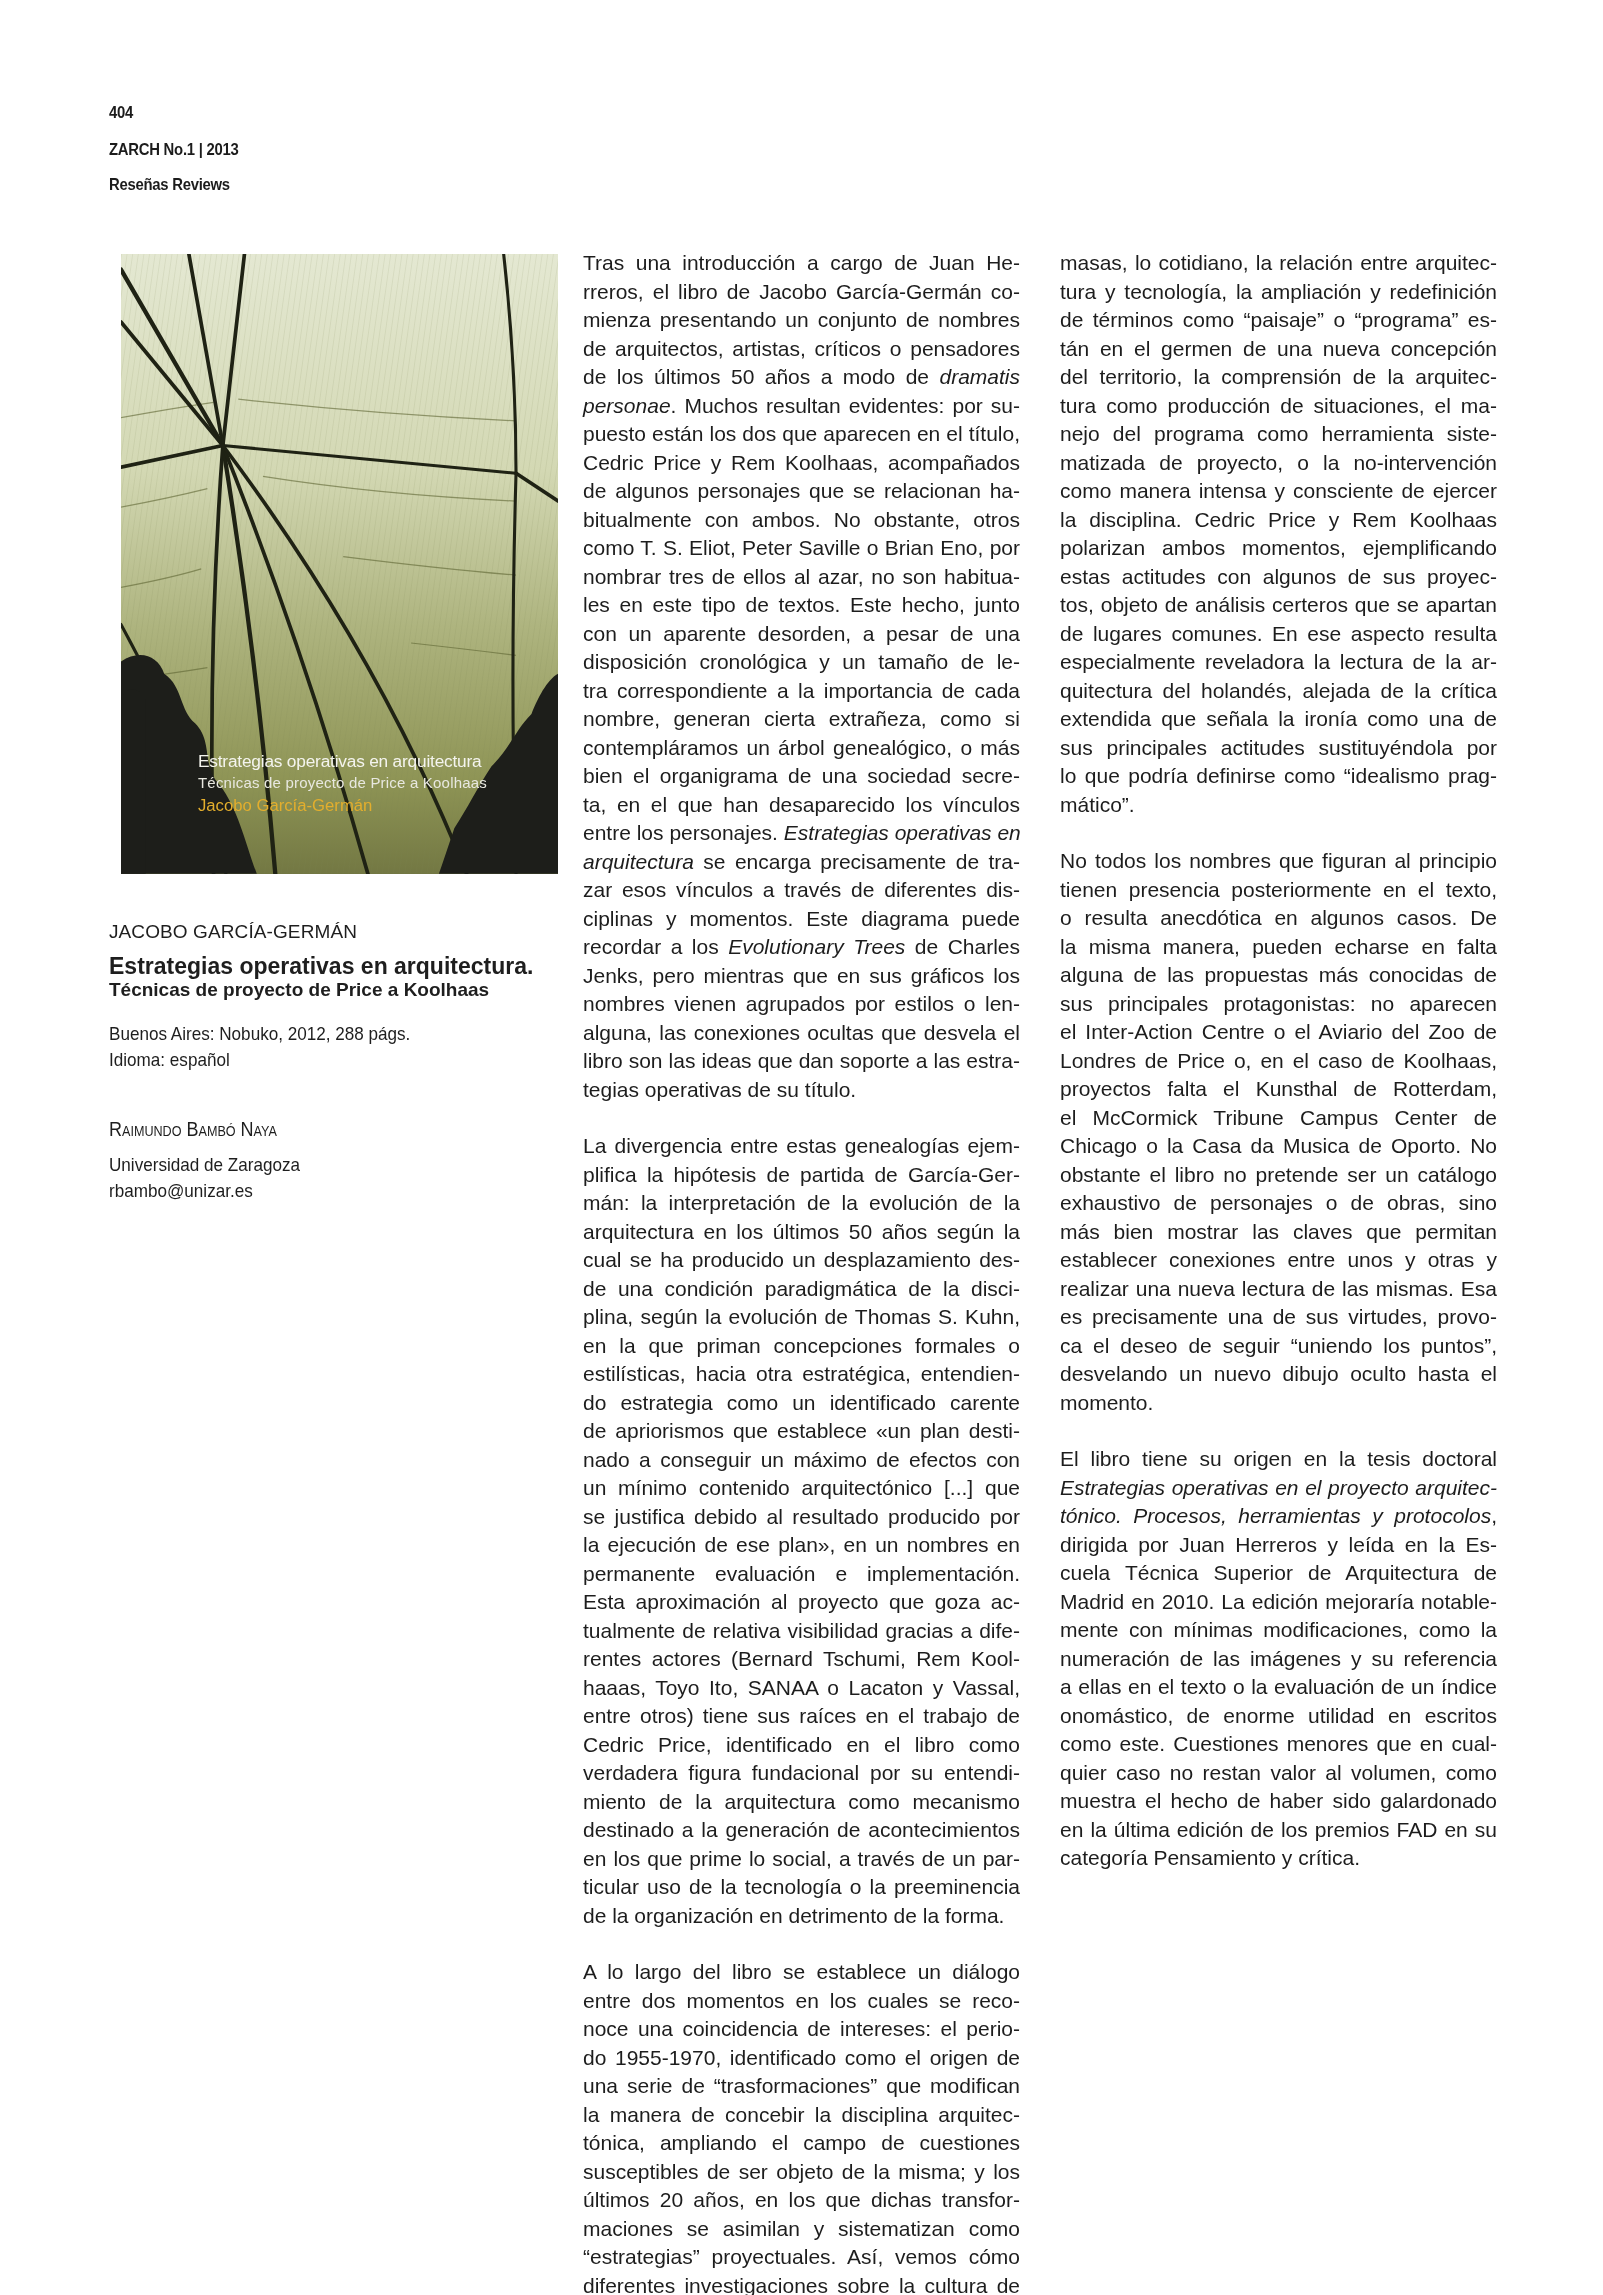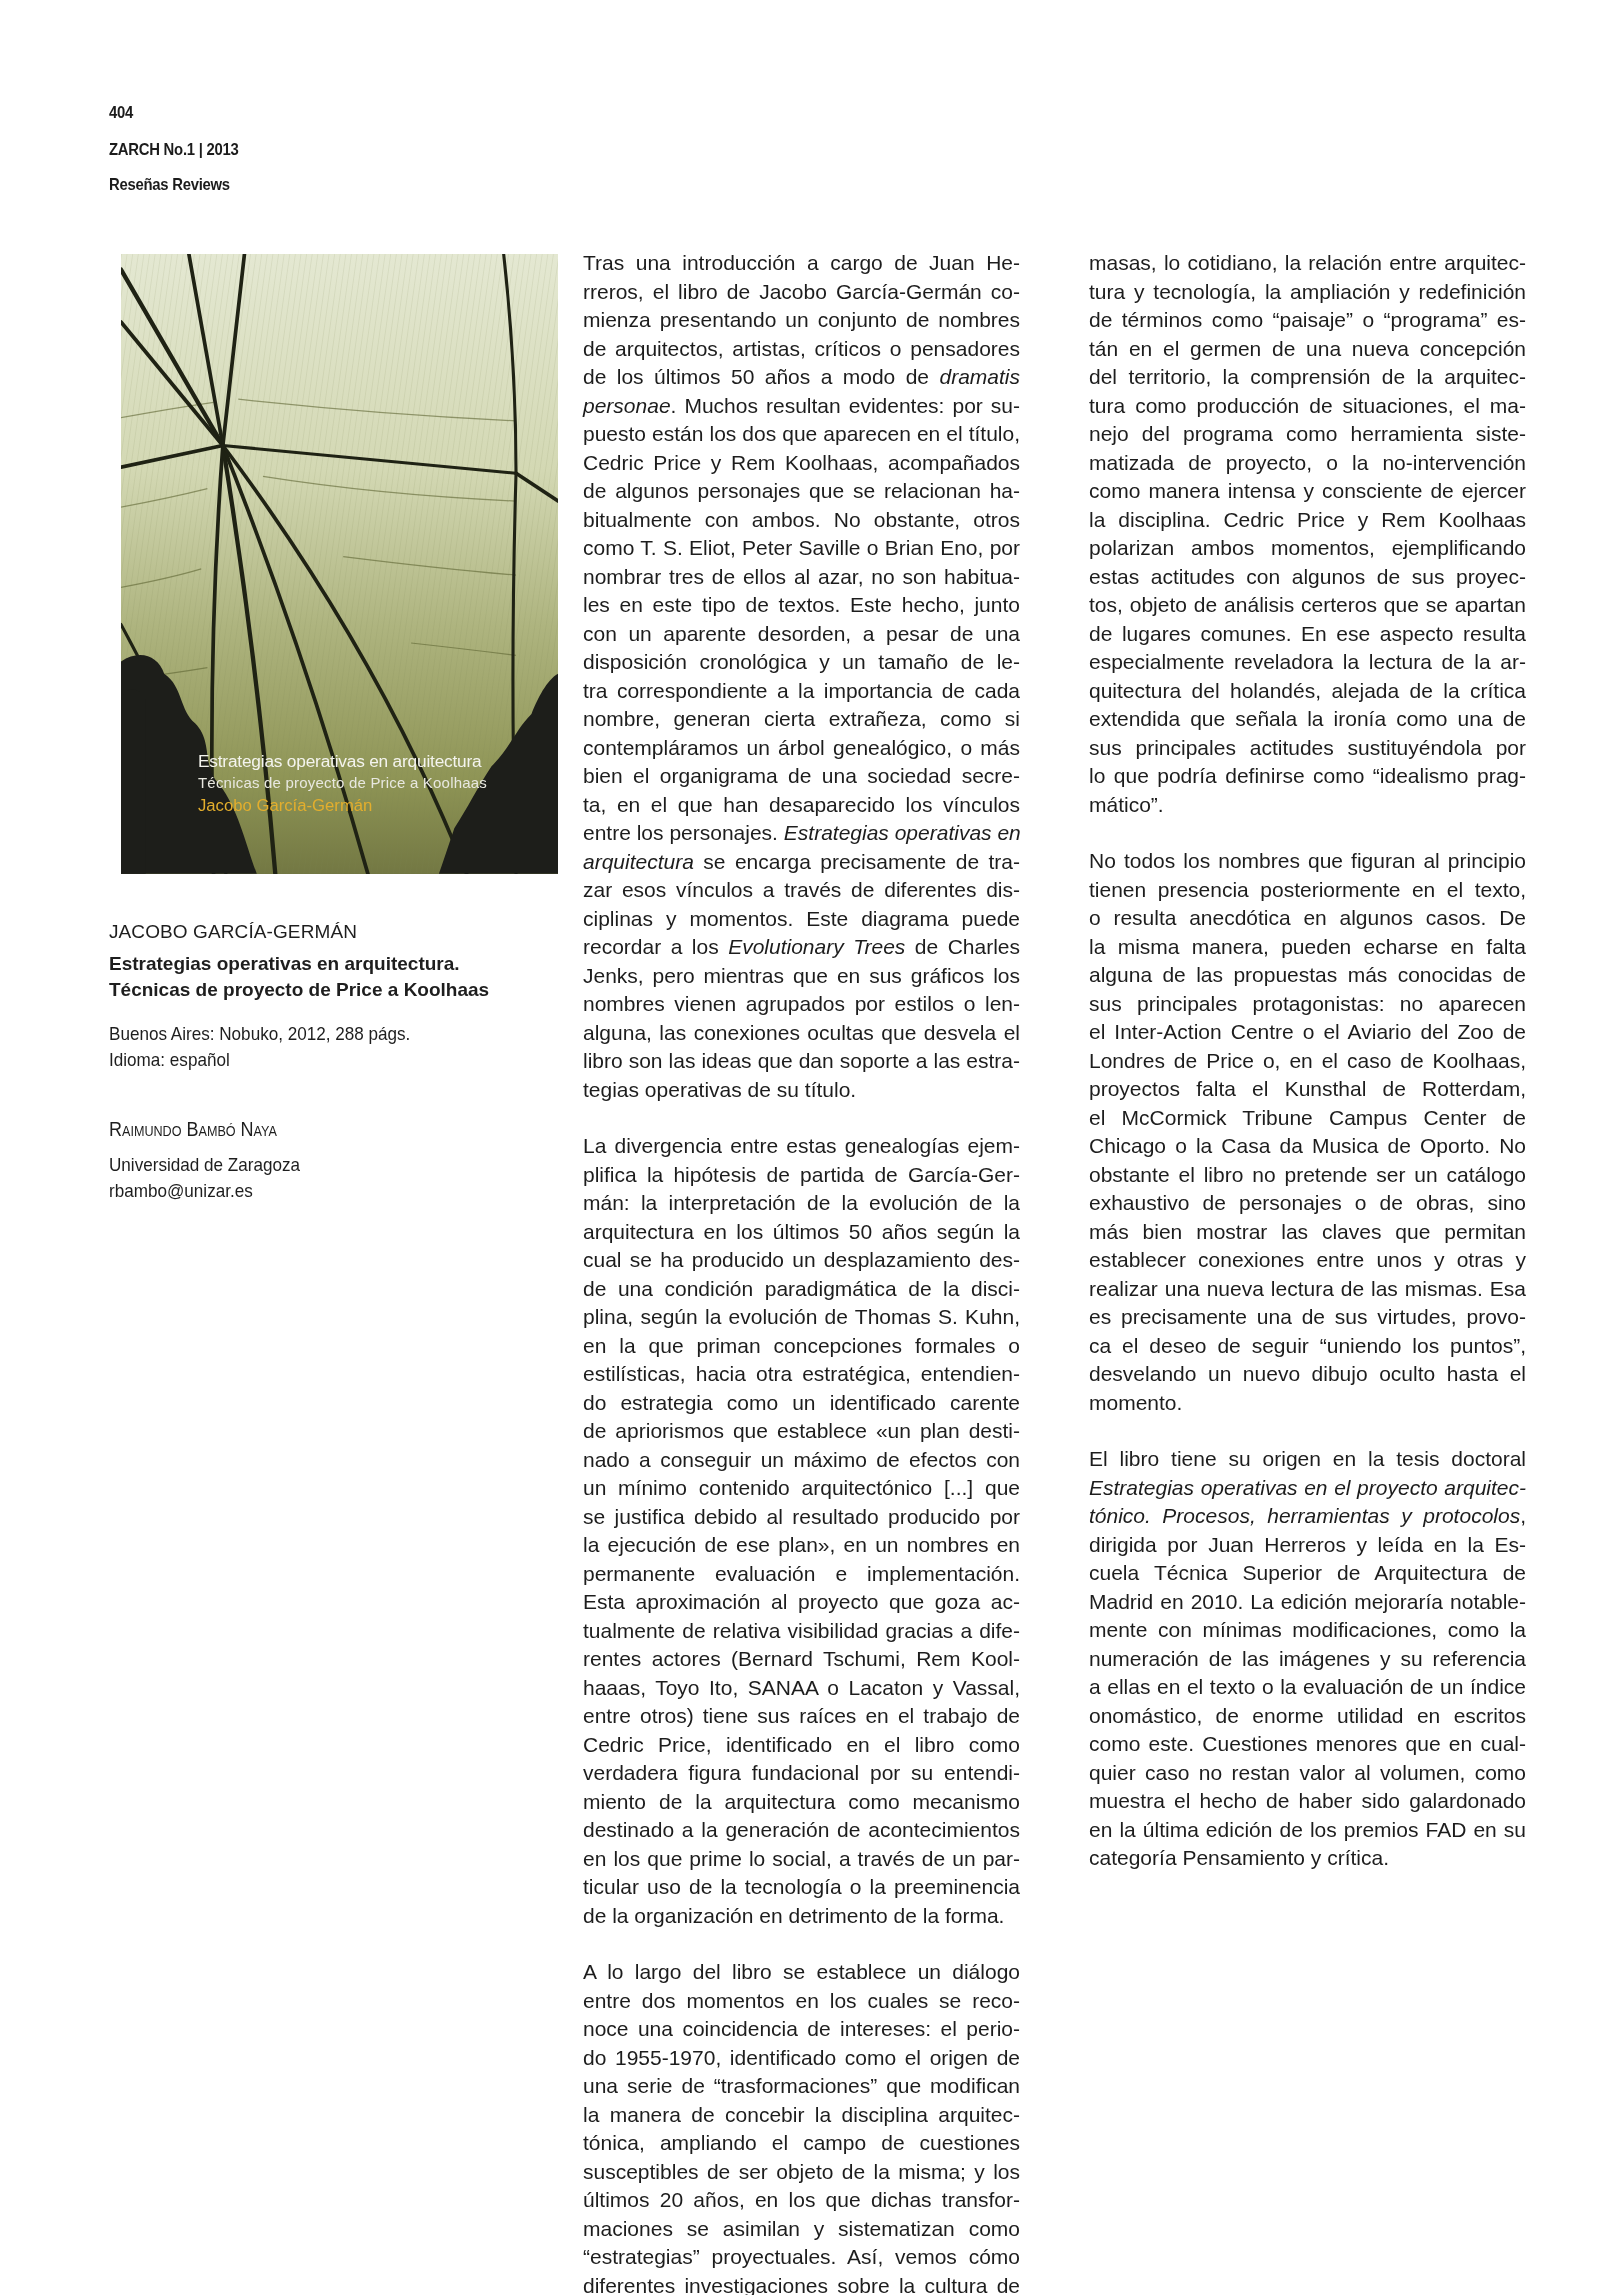--- a/index.html
+++ b/index.html
@@ -18,33 +18,33 @@
            background: linear-gradient(180deg, #dfe3c8 0%, #cfd4ad 30%, #aab17a 58%, #8f9556 80%, #6f7440 100%); margin-left: 12px; }
   #cover svg { position: absolute; left: 0; top: 0; }
   .cover-text { position: absolute; left: 77px; white-space: nowrap; font-family: "Liberation Sans", sans-serif; }
   #cover-title { top: 497px; font-size: 17.3px; color: #f4f4ee; letter-spacing: -0.2px; }
   #cover-subtitle { top: 520px; font-size: 15px; color: #e8e8e0; letter-spacing: 0.2px; }
   #cover-author { top: 542px; font-size: 16.7px; color: #e3ae2d; }
 
   
   .meta { position: absolute; left: 109px; font-family: "Liberation Sans", sans-serif; font-size: 19px; color: #1e1e1e; white-space: nowrap; }
   #book-author { top: 921px; font-size: 19px; letter-spacing: 0.1px; }
-  #book-title-1 { top: 953px; font-weight: 700; font-size: 19px; }
+  #book-title-1 { top: 953px; font-weight: 700; font-size: 23px; }
   #book-title-2 { top: 979px; font-weight: 700; font-size: 19px; }
   #book-publisher { top: 1023px; transform: scaleX(0.9); transform-origin: left top; }
   #book-language { top: 1049px; transform: scaleX(0.9); transform-origin: left top; }
   #reviewer-name { top: 1118px; font-variant: small-caps; font-size: 20px; transform: scaleX(0.9); transform-origin: left top; }
   #reviewer-affiliation { top: 1154px; transform: scaleX(0.9); transform-origin: left top; }
   #reviewer-email { top: 1180px; transform: scaleX(0.9); transform-origin: left top; }
 
   
   .col { position: absolute; top: 249px; width: 437px; font-family: "Liberation Sans", sans-serif;
          font-size: 21px; line-height: 28.5px; color: #1d1d1d; }
   #col-left { left: 583px; }
-  #col-right { left: 1089px; }
+  #col-right { left: 1060px; }
   .para { margin: 0 0 28px 0; }
   .ln { display: block; height: 28.5px; white-space: nowrap; text-align: justify; text-align-last: justify; overflow: visible; }
   .ln.last { text-align-last: left; }
   .ln i { font-style: italic; }
 </style>
 </head>
 <body>
 
 <div id="page-number" class="hdr">404</div>
 <div id="journal-issue" class="hdr">ZARCH No.1 | 2013</div>

